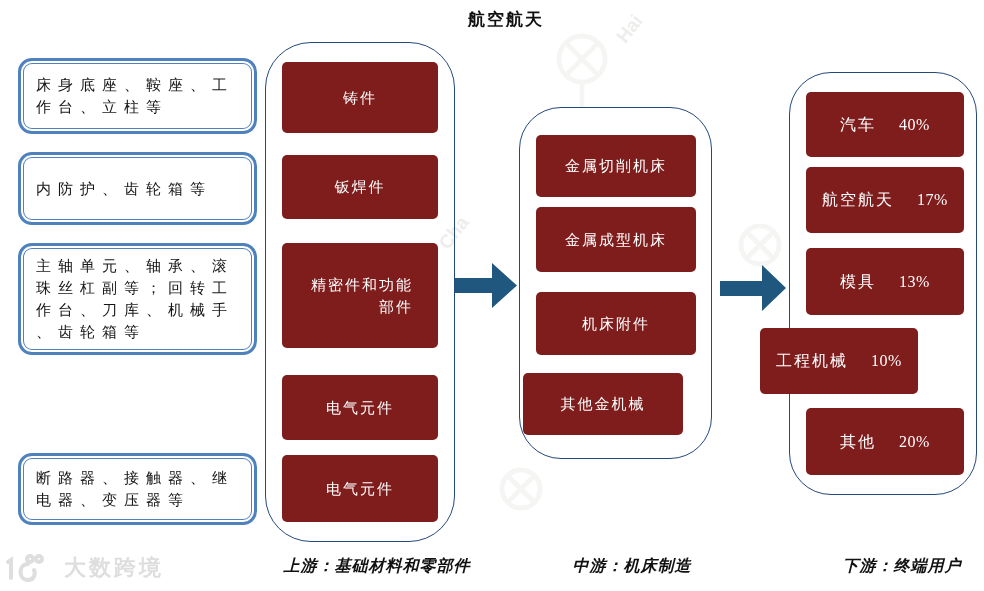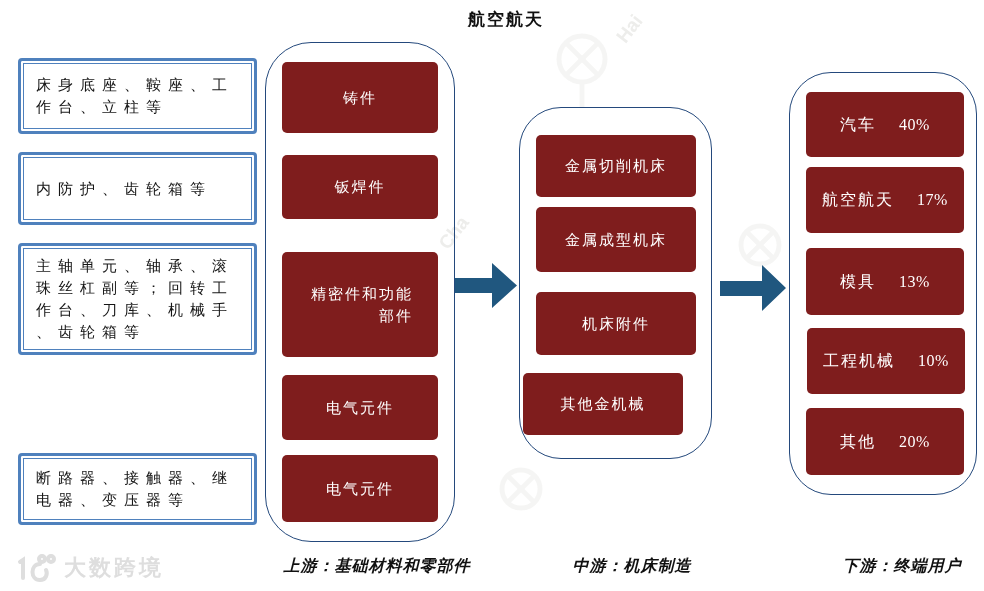--- a/index.html
+++ b/index.html
@@ -12,53 +12,53 @@
     position:absolute;top:8px;left:506px;transform:translateX(-50%);
     font-size:17px;font-weight:700;letter-spacing:2px;white-space:nowrap;
   }
   .stage-label{
     position:absolute;top:556px;transform:translateX(-50%);
     font-size:16px;font-weight:700;letter-spacing:1px;white-space:nowrap;font-style:italic;
   }
   
   .leftbox{
     position:absolute;left:18px;width:239px;box-sizing:border-box;
-    background:#fff;border:3px solid #4f81bd;border-radius:4px;
+    background:#fff;border:3px solid #4f81bd;border-radius:14px;
     box-shadow:inset 0 0 0 2px #ffffff,inset 0 0 0 3px #4f81bd;
     display:flex;align-items:center;
     padding:3px 8px 3px 15px;
     font-size:15px;line-height:22px;letter-spacing:7px;color:#151515;
     line-break:anywhere;
   }
   
   .pill{
     position:absolute;box-sizing:border-box;
     border:1.6px solid #24497c;border-radius:46px;background:transparent;
   }
   
   .bluebox{
     position:absolute;box-sizing:border-box;background:#7f1d1d;border-radius:5px;
     color:#fff;display:flex;align-items:center;justify-content:center;text-align:right;
     font-size:15px;letter-spacing:2px;line-height:22px;
   }
-  .box-narrow{padding:8px 25px;margin-top:9px;}
+  .box-narrow{padding:8px 25px;}
   .share{margin-left:23px;letter-spacing:0.5px;font-size:16px;}
   .user-name{font-size:16px;}
   
   .arrow{position:absolute;}
   .arrow polygon{fill:#20577f;}
   
   .seal{position:absolute;opacity:0.6;}
   .seal circle,.seal line,.seal path{stroke:#f0f0ee;fill:none;stroke-width:5;}
   .wm-frag{
     position:absolute;color:#ededeb;font-size:19px;font-weight:700;
     font-family:"Liberation Sans","DejaVu Sans",sans-serif;transform:rotate(-52deg);
   }
   .brandmark{
-    position:absolute;left:16px;top:553px;display:flex;align-items:center;gap:8px;
+    position:absolute;left:4px;top:553px;display:flex;align-items:center;gap:20px;
     color:#dedede;
   }
   .brand-text{
     font-size:22px;font-weight:700;letter-spacing:3px;
     font-family:"Liberation Sans","DejaVu Sans",sans-serif;
   }
 </style>
 </head>
 <body>
 
@@ -117,21 +117,21 @@
     <span class="share">40%</span>
   </div>
   <div class="bluebox" style="left:806px;top:167px;width:158px;height:66px">
     <span class="user-name">航空航天</span>
     <span class="share">17%</span>
   </div>
   <div class="bluebox" style="left:806px;top:248px;width:158px;height:67px">
     <span class="user-name">模具</span>
     <span class="share">13%</span>
   </div>
-  <div class="bluebox" style="left:807px;top:328px;width:158px;height:66px">
+  <div class="bluebox" style="left:760px;top:328px;width:158px;height:66px">
     <span class="user-name">工程机械</span>
     <span class="share">10%</span>
   </div>
   <div class="bluebox" style="left:806px;top:408px;width:158px;height:67px">
     <span class="user-name">其他</span>
     <span class="share">20%</span>
   </div>
 
   <div class="stage-label" style="left:377px">上游：基础材料和零部件</div>
   <div class="stage-label" style="left:632px">中游：机床制造</div>

